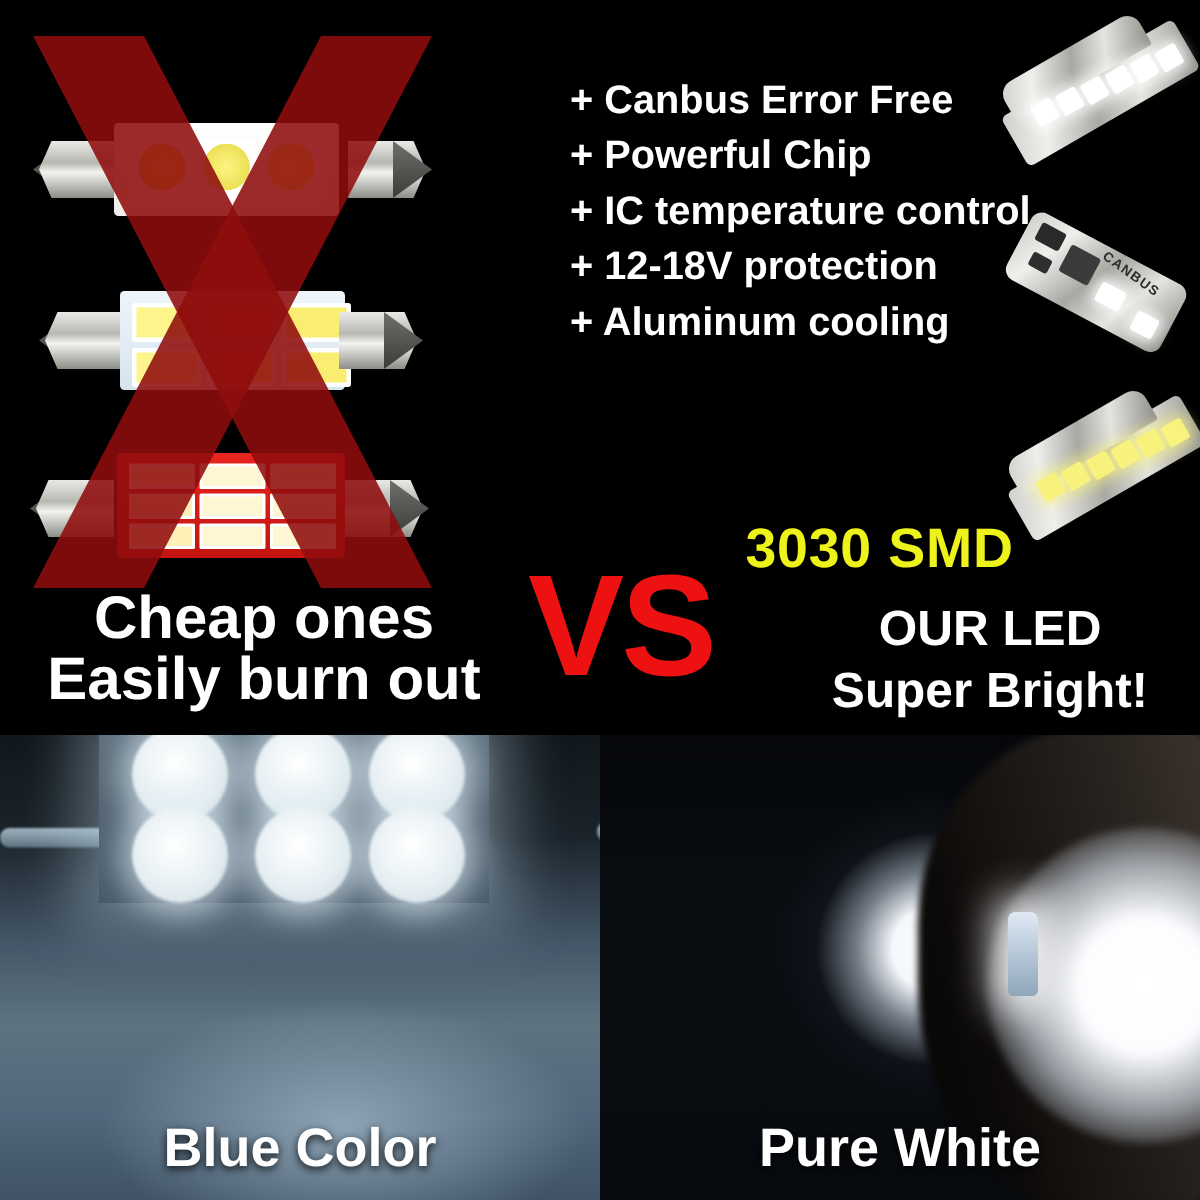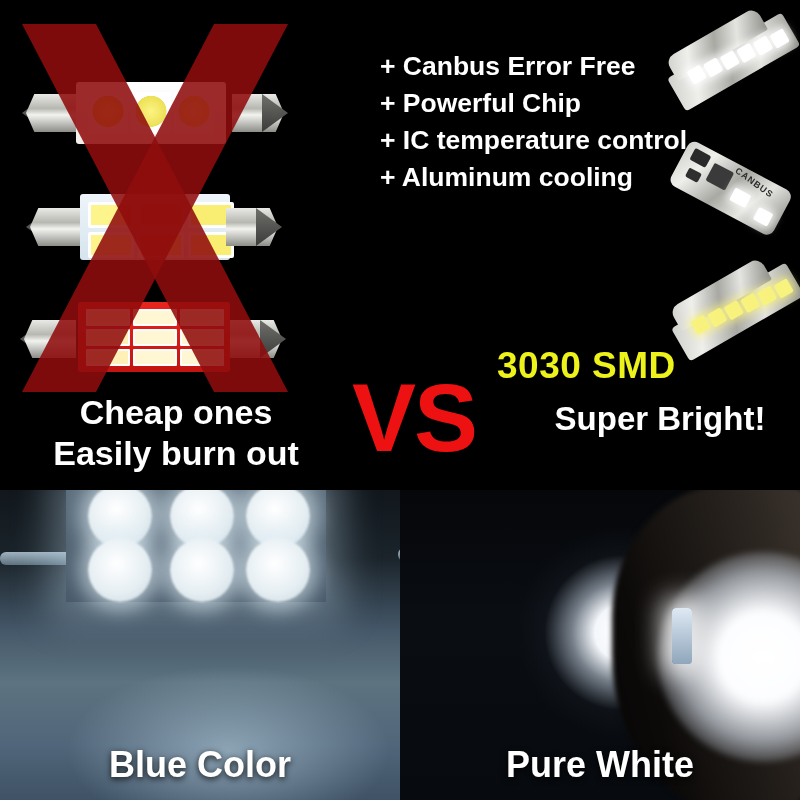--- a/index.html
+++ b/index.html
@@ -39,21 +39,21 @@
   .feature-list div{white-space:normal;}
 
   .smd-label{position:absolute;left:497px;top:345px;color:#edf21a;font-size:37px;
              font-weight:bold;letter-spacing:.5px;text-shadow:0 0 5px rgba(0,0,0,.9);}
 
   .vs{position:absolute;left:352px;top:370px;color:#ee1111;font-size:96px;
       font-weight:bold;line-height:96px;letter-spacing:-2px;
       text-shadow:0 0 10px rgba(0,0,0,.85);}
 
   .band-left{position:absolute;left:0;top:392px;width:352px;text-align:center;color:#fff;
-             font-size:34px;font-weight:bold;line-height:41px;
+             font-size:40px;font-weight:bold;line-height:41px;
              text-shadow:0 1px 4px rgba(0,0,0,.9);}
   .band-right{position:absolute;left:520px;top:398px;width:280px;text-align:center;color:#fff;
               font-size:33px;font-weight:bold;line-height:41px;
               text-shadow:0 1px 4px rgba(0,0,0,.9);}
 
   
   #bottom-half{position:absolute;left:0;top:490px;width:800px;height:310px;}
   .photo{position:absolute;top:0;height:310px;overflow:hidden;}
   .photo-left{left:0;width:476px;
     background:
@@ -146,20 +146,21 @@
 
     <svg class="x-mark" viewBox="0 0 310 400">
       <polygon points="22,24 96,24 288,392 214,392" fill="#8f0d0d" opacity="0.88"></polygon>
       <polygon points="288,24 214,24 22,392 96,392" fill="#8f0d0d" opacity="0.88"></polygon>
     </svg>
 
     <div class="feature-list">
       <div>+ Canbus Error Free</div>
       <div>+ Powerful Chip</div>
       <div>+ IC temperature control</div>
+      <div>+ 12-18V protection</div>
       <div>+ Aluminum cooling</div>
     </div>
 
     <div class="alum" style="left:662px;top:4px;width:140px;height:118px;transform:rotate(-30deg);">
       <div class="alum-bar" style="left:6px;top:40px;width:132px;height:38px;"></div>
       <div class="alum-bar" style="left:14px;top:22px;width:104px;height:26px;border-radius:10px 10px 2px 2px;"></div>
       <div class="alum-chip" style="left:26px;top:44px;width:15px;height:15px;background:#ffffff;box-shadow:0 0 9px 3px rgba(255,255,255,.8);"></div>
       <div class="alum-chip" style="left:44px;top:46px;width:15px;height:15px;background:#ffffff;box-shadow:0 0 9px 3px rgba(255,255,255,.8);"></div>
       <div class="alum-chip" style="left:62px;top:48px;width:15px;height:15px;background:#ffffff;box-shadow:0 0 9px 3px rgba(255,255,255,.8);"></div>
       <div class="alum-chip" style="left:80px;top:50px;width:15px;height:15px;background:#ffffff;box-shadow:0 0 9px 3px rgba(255,255,255,.8);"></div>
@@ -191,20 +192,21 @@
     <div class="smd-label">3030 SMD</div>
 
     <div class="band-left">
       <div>Cheap ones</div>
       <div>Easily burn out</div>
     </div>
 
     <div class="vs">VS</div>
 
     <div class="band-right">
+      <div>OUR LED</div>
       <div>Super Bright!</div>
     </div>
   </div>
 
   <div id="bottom-half">
 
     <div class="photo photo-left">
       <div class="lit-rod" style="left:0;top:62px;width:76px;"></div>
       <div class="lit-rod" style="right:0;top:58px;width:78px;"></div>
       <div class="lit-pcb">

